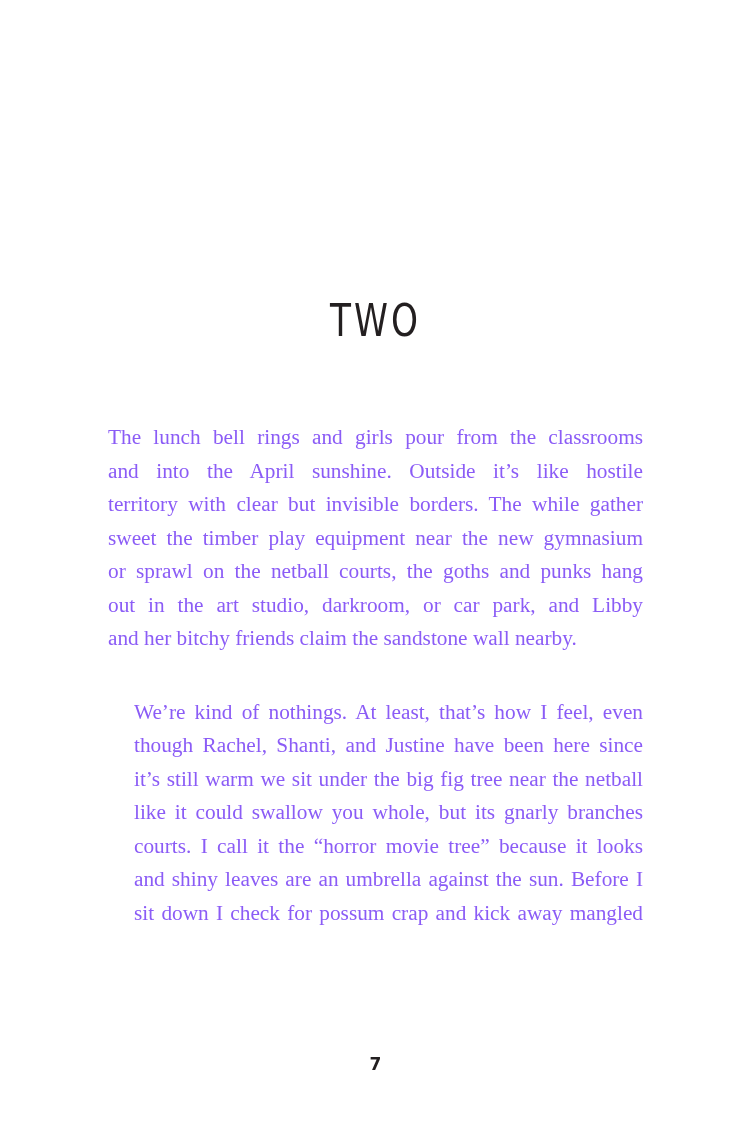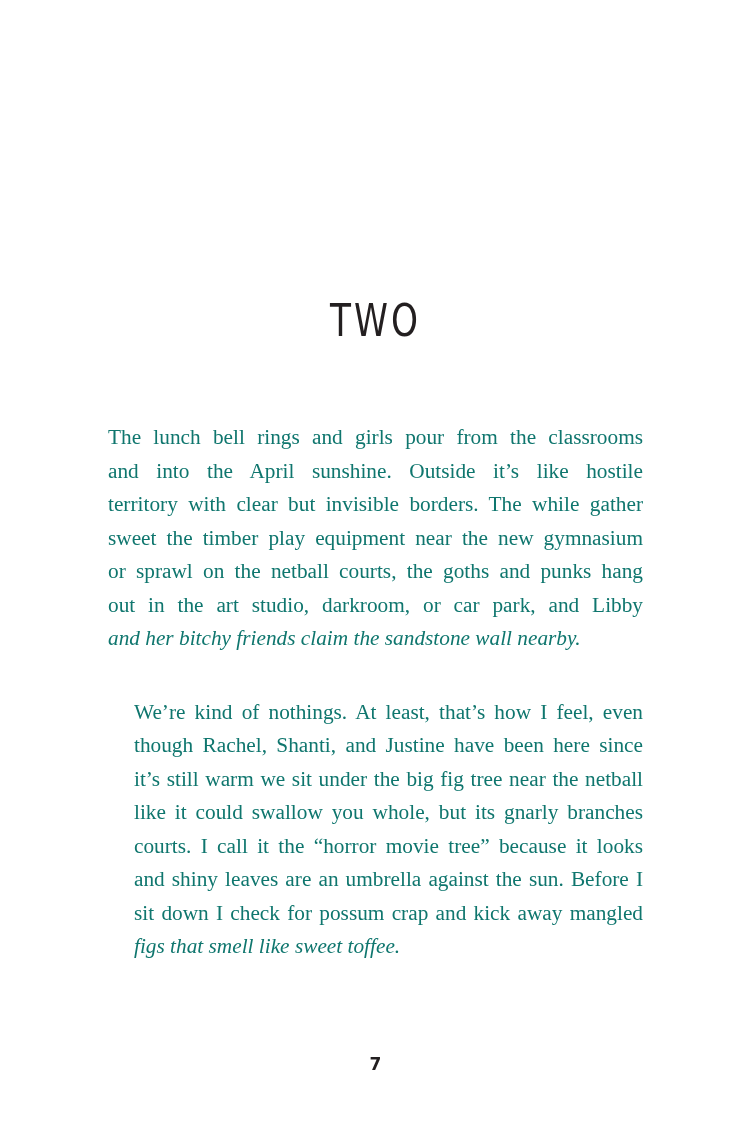--- a/index.html
+++ b/index.html
@@ -30,38 +30,37 @@
     }
     .body-text {
       position: absolute;
       left: 108px;
       top: 421px;
       width: 535px;
       font-family: "Liberation Serif", serif;
       font-size: 21.3px;
       line-height: 33.5px;
       text-align: justify;
-      color: #0f766e;
+      color: #8b5cf6;
     }
     .body-text p {
       margin: 0;
     }
     .body-text p.indent {
       text-indent: 26px;
       margin-top: 40px;
     }
     .body-text .line {
       display: block;
       text-align: justify;
       text-align-last: justify;
       white-space: nowrap;
     }
     .body-text .line.last {
       text-align-last: left;
-      font-style: italic;
     }
     .page-number {
       position: absolute;
       left: 0;
       width: 751px;
       top: 1053px;
       text-align: center;
       font-family: "DejaVu Sans", sans-serif;
       font-weight: bold;
       font-size: 17px;
@@ -86,18 +85,17 @@
       <span class="line last">and her bitchy friends claim the sandstone wall nearby.</span>
     </p>
     <p class="indent">
       <span class="line" style="padding-left:26px;text-indent:0">We’re kind of nothings. At least, that’s how I feel, even</span>
       <span class="line">though Rachel, Shanti, and Justine have been here since</span>
       <span class="line">it’s still warm we sit under the big fig tree near the netball</span>
       <span class="line">like it could swallow you whole, but its gnarly branches</span>
       <span class="line">courts. I call it the “horror movie tree” because it looks</span>
       <span class="line">and shiny leaves are an umbrella against the sun. Before I</span>
       <span class="line">sit down I check for possum crap and kick away mangled</span>
-      <span class="line last">figs that smell like sweet toffee.</span>
     </p>
   </div>
 
   <div class="page-number">7</div>
 </div>
 
 </body></html>

